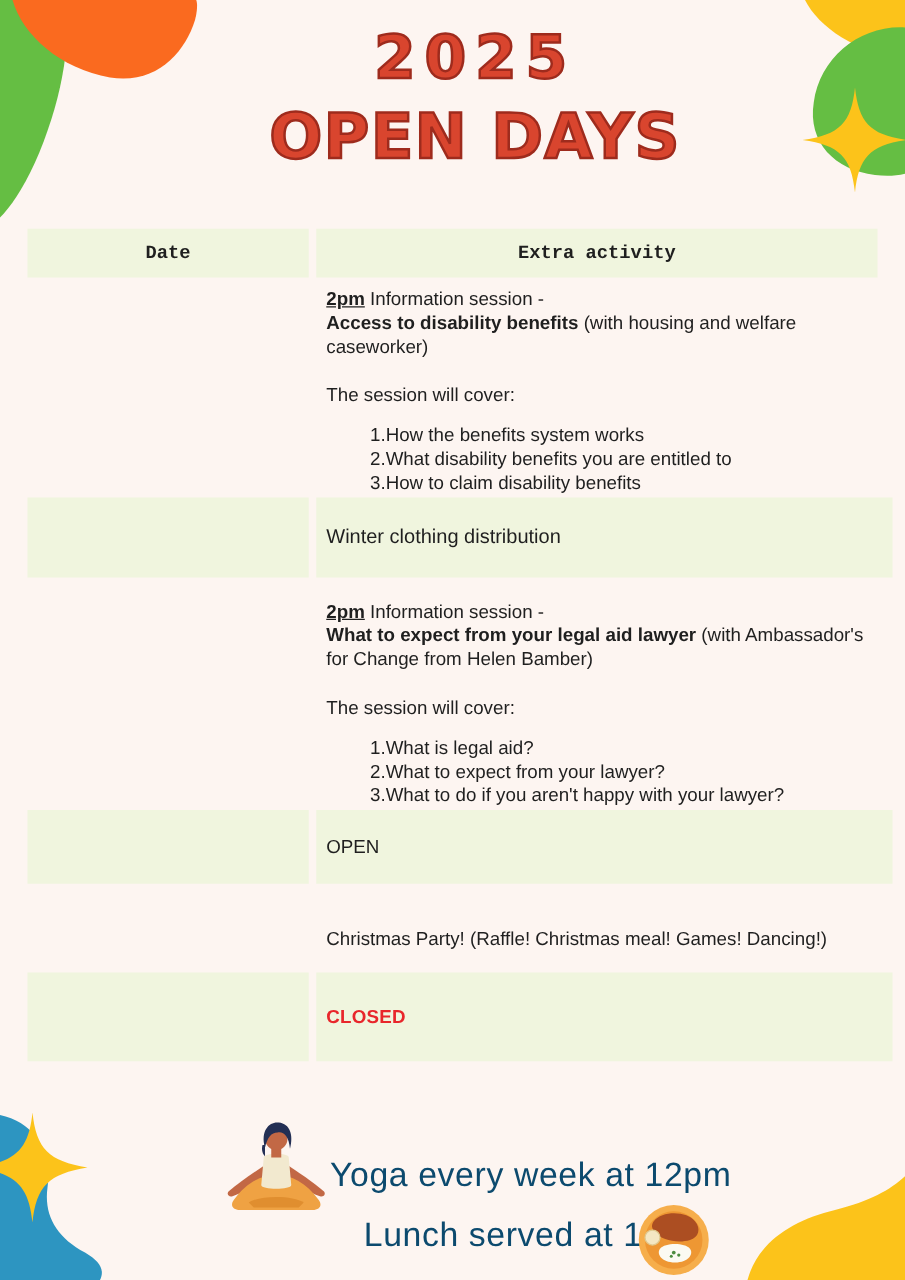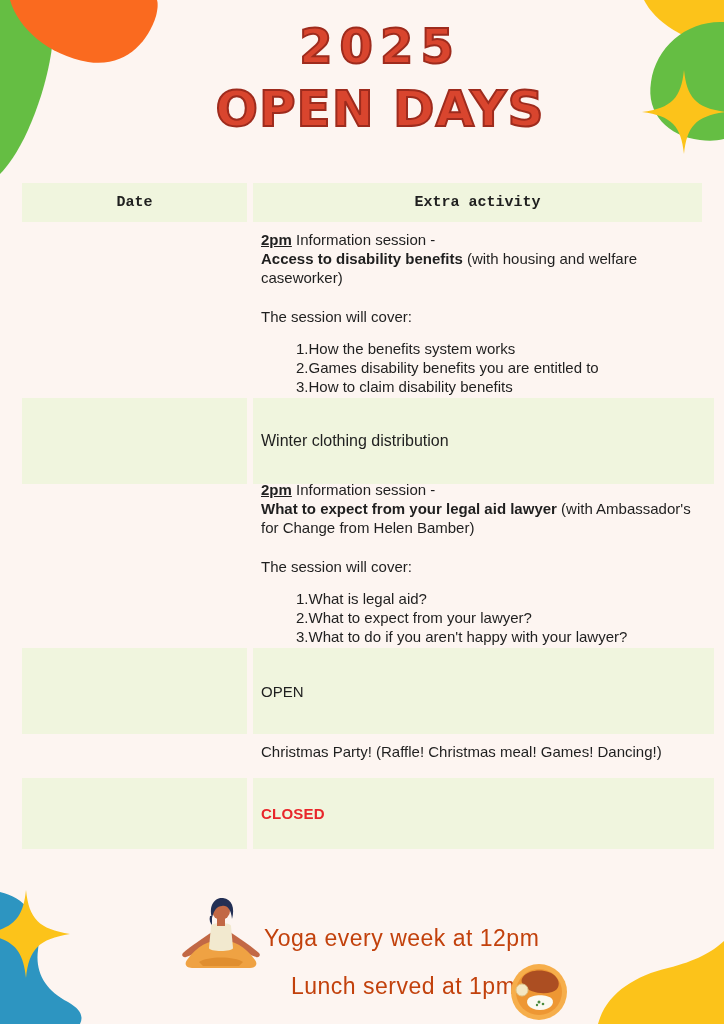--- a/index.html
+++ b/index.html
@@ -46,22 +46,22 @@
   ol.session-list li { counter-increment: li; }
   ol.session-list li::before { content: counter(li) "."; }
 
   .single-line { display:flex; align-items:center; font-size:16px; }
   .closed-text { font-weight:700; color:#E8262B; font-size:15px; letter-spacing:0.2px; }
   .party-line { font-size: 15px; }
 
   
   .footer-text {
     position:absolute;
-    font-size: 23px;
-    color: #c2410c;
+    font-size: 27px;
+    color: #0c4a6e;
     letter-spacing: 0.5px;
     font-family: "Liberation Sans", sans-serif;
   }
   .yoga-illu { position:absolute; left:175px; top:896px; }
   .plate-illu { position:absolute; left:510px; top:963px; }
 </style>
 </head>
 <body>
 
 <div class="page">
@@ -92,46 +92,46 @@
   </div>
 
   <div class="row" style="top:230px;height:168px;">
     <div class="cell-left"></div>
     <div class="cell-right cell-pad body-text">
       <div><span class="time">2pm</span><span> Information session -</span></div>
       <div><span class="bold">Access to disability benefits</span><span> (with housing and welfare caseworker)</span></div>
       <div class="cover">The session will cover:</div>
       <ol class="session-list">
         <li>How the benefits system works</li>
-        <li>Games disability benefits you are entitled to</li>
+        <li>What disability benefits you are entitled to</li>
         <li>How to claim disability benefits</li>
       </ol>
     </div>
   </div>
 
-  <div class="row green" style="top:398px;height:86px;">
+  <div class="row green" style="top:398px;height:64px;">
     <div class="cell-left"></div>
     <div class="cell-right cell-pad single-line">Winter clothing distribution</div>
   </div>
 
   <div class="row" style="top:480px;height:168px;">
     <div class="cell-left"></div>
     <div class="cell-right cell-pad body-text">
       <div><span class="time">2pm</span><span> Information session -</span></div>
       <div><span class="bold">What to expect from your legal aid lawyer</span><span> (with Ambassador's for Change from Helen Bamber)</span></div>
       <div class="cover">The session will cover:</div>
       <ol class="session-list">
         <li>What is legal aid?</li>
         <li>What to expect from your lawyer?</li>
         <li>What to do if you aren't happy with your lawyer?</li>
       </ol>
     </div>
   </div>
 
-  <div class="row green" style="top:648px;height:86px;">
+  <div class="row green" style="top:648px;height:59px;">
     <div class="cell-left"></div>
     <div class="cell-right cell-pad single-line" style="font-size:15px;">OPEN</div>
   </div>
 
   <div class="row green" style="top:778px;height:71px;">
     <div class="cell-left"></div>
     <div class="cell-right cell-pad single-line closed-text">CLOSED</div>
   </div>
 
   <div class="row" style="top:731px;height:40px;">

